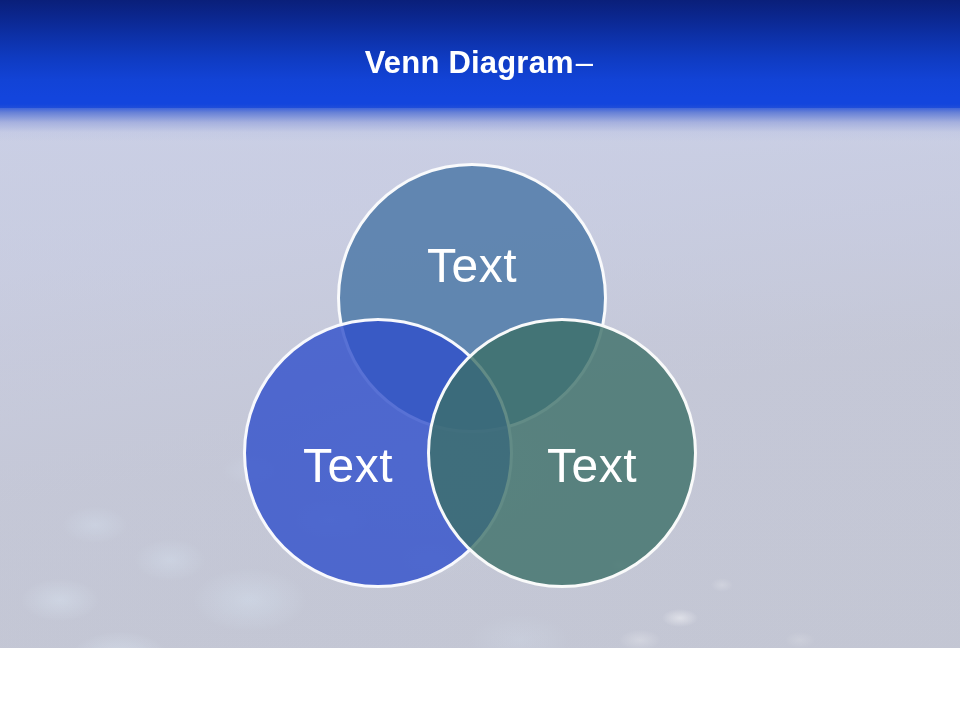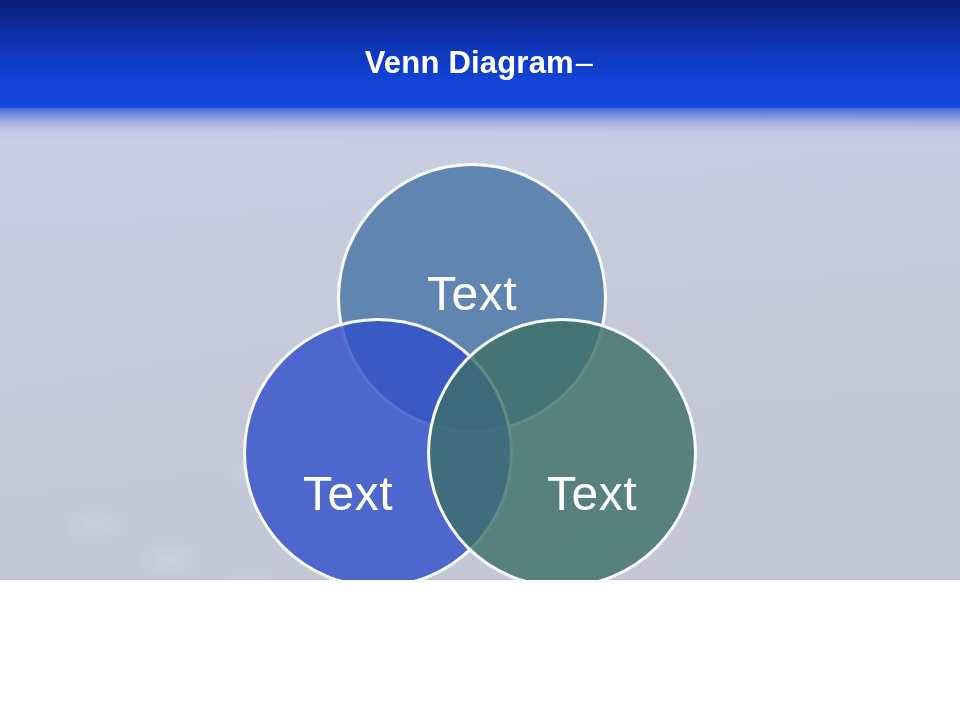--- a/index.html
+++ b/index.html
@@ -7,21 +7,21 @@
     margin: 0;
     padding: 0;
     background: #ffffff;
   }
   body {
     font-family: "Liberation Sans", sans-serif;
   }
   #slide {
     position: relative;
     width: 960px;
-    height: 580px;
+    height: 648px;
     overflow: hidden;
     background: #15803d;
   }
 
   
   .bg-photo {
     position: absolute;
     inset: 0;
     background:
       
@@ -139,21 +139,20 @@
     background: rgba(60,111,104,0.80);
   }
   .circle-label {
     position: absolute;
     color: #ffffff;
     font-size: 48px;
     font-weight: 400;
     letter-spacing: 0.5px;
     white-space: nowrap;
     text-align: center;
-    margin-top: 28px;
   }
   .lbl-top   { left: 337px; top: 238px; width: 270px; }
   .lbl-left  { left: 243px; top: 438px; width: 210px; }
   .lbl-right { left: 487px; top: 438px; width: 210px; }
 </style>
 </head>
 <body>
 
 <div id="slide">
 

